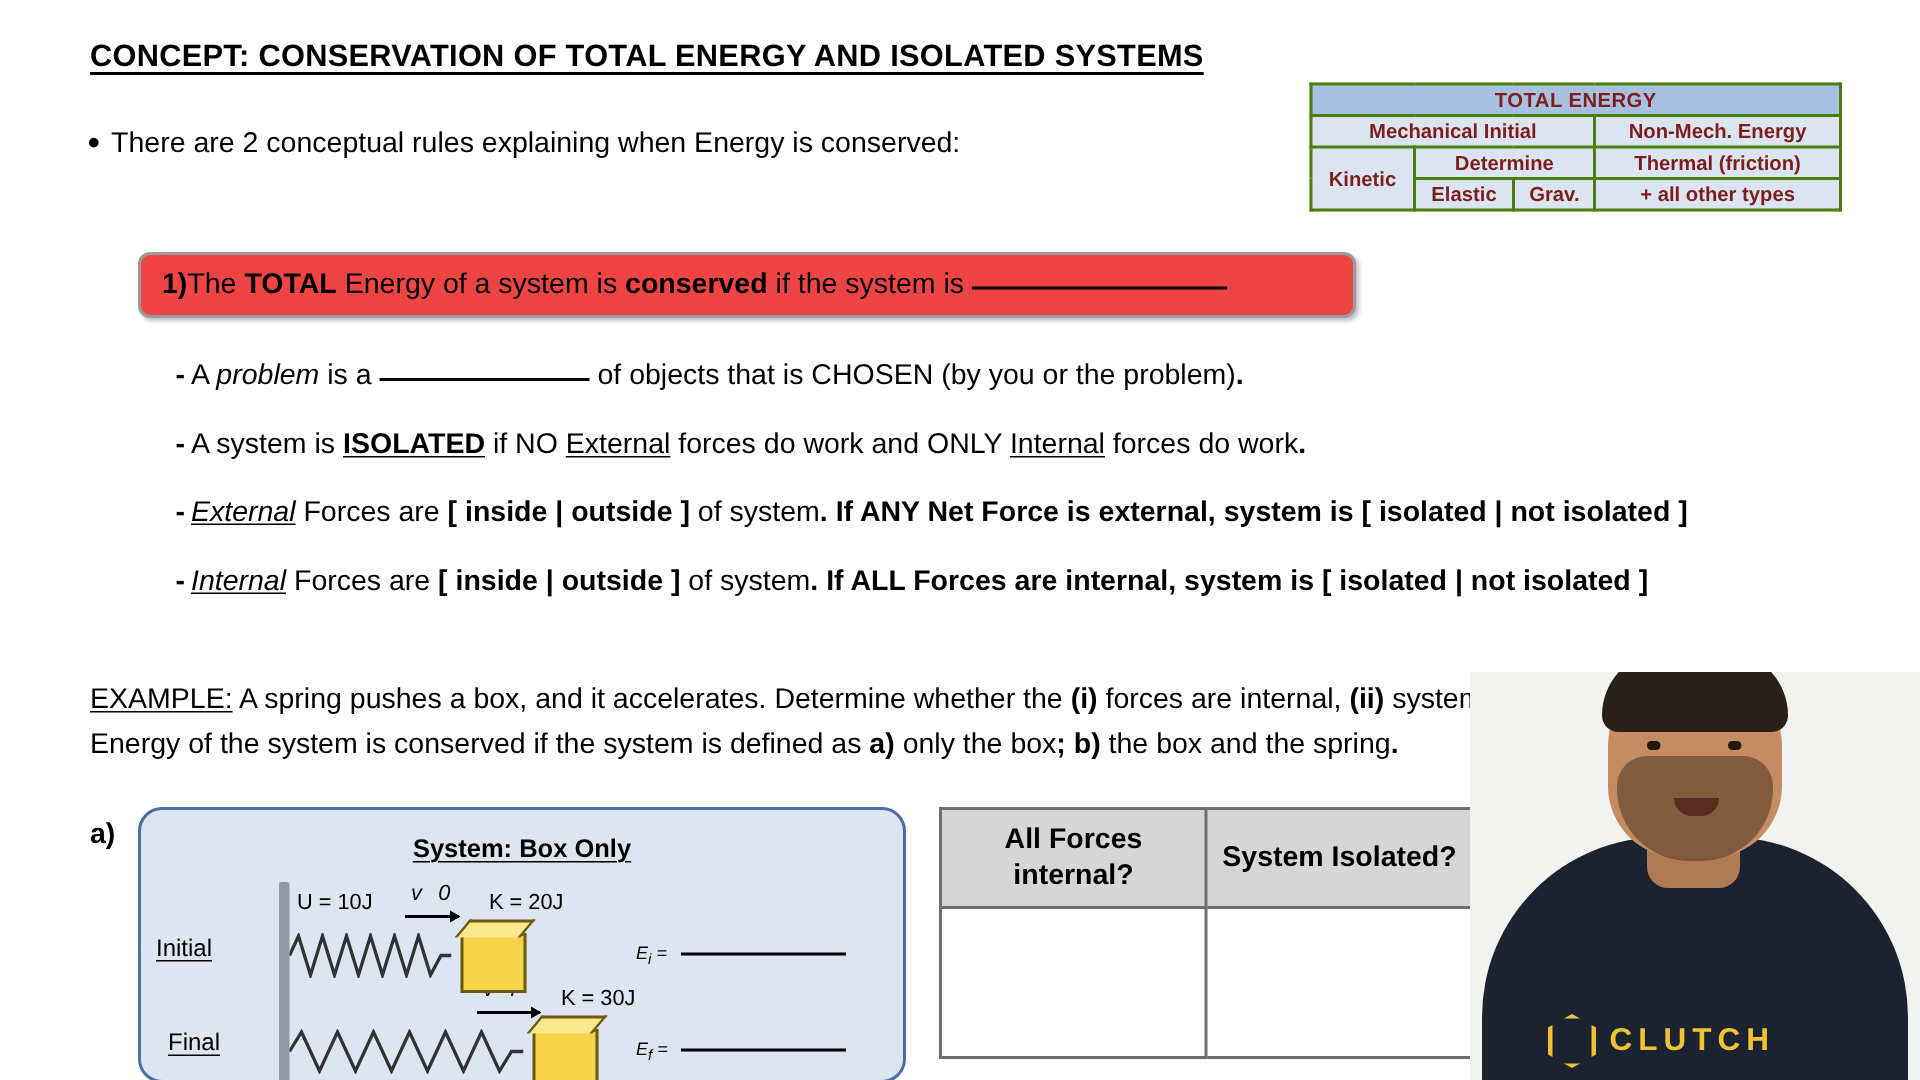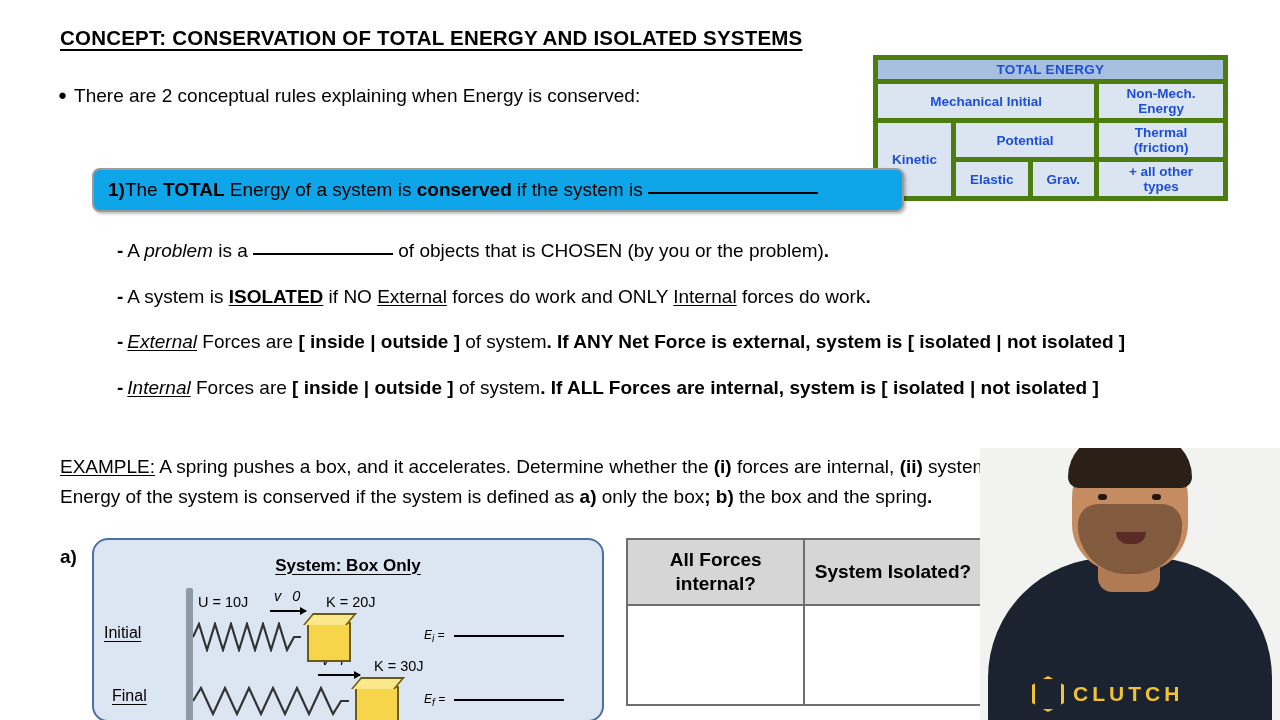--- a/index.html
+++ b/index.html
@@ -51,40 +51,40 @@
     position: absolute;
     left: 873px;
     top: 55px;
     width: 355px;
     border: 2px solid #1f3864;
     border-collapse: collapse;
     font-size: 13.5px;
     background: #dbe5f1;
   }
   .te-table td {
-    border: 5px solid #4d7c0f;
+    border: 2px solid #4d7c0f;
     text-align: center;
-    padding: 2px 14px;
-    font-weight: bold;
-    color: #1d4ed8;
+    padding: 2px 3px;
+    font-weight: bold;
+    color: #7f1d1d;
   }
   .te-head {
     background: #a8c0e0;
     font-size: 13.5px;
     letter-spacing: 0.3px;
   }
 
   
   .rule-box {
     position: absolute;
     left: 92px;
     top: 168px;
     width: 812px;
     height: 44px;
-    background: #0ea5e9;
+    background: #ef4444;
     border: 2px solid #9b9b9b;
     border-radius: 8px;
     box-shadow: 2px 2px 3px rgba(0,0,0,0.25);
     box-sizing: border-box;
   }
   .rule-text {
     position: absolute;
     left: 14px;
     top: 9px;
     font-size: 19px;
@@ -380,21 +380,21 @@
     <tbody>
         <tr>
       <td class="te-head" colspan="4">TOTAL ENERGY</td>
     </tr>
     <tr>
       <td colspan="3">Mechanical Initial</td>
       <td rowspan="1">Non-Mech. Energy</td>
     </tr>
     <tr>
       <td rowspan="2">Kinetic</td>
-      <td colspan="2">Potential</td>
+      <td colspan="2">Determine</td>
       <td>Thermal (friction)</td>
     </tr>
     <tr>
       <td>Elastic</td>
       <td>Grav.</td>
       <td>+ all other types</td>
     </tr>
   </tbody>
     </table>
 

